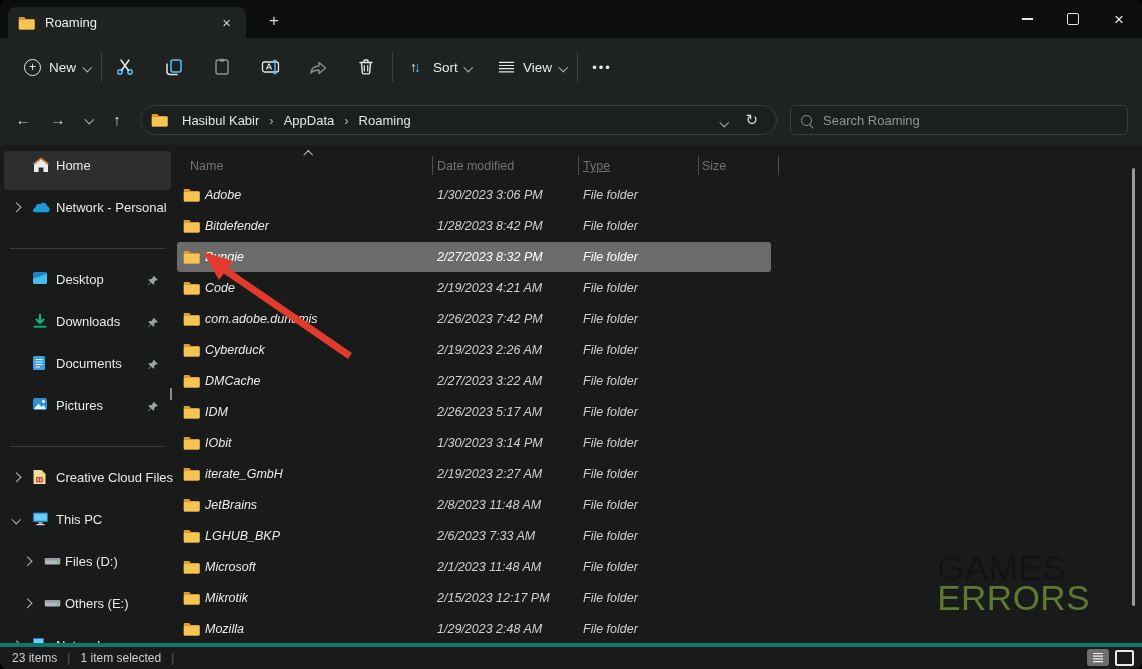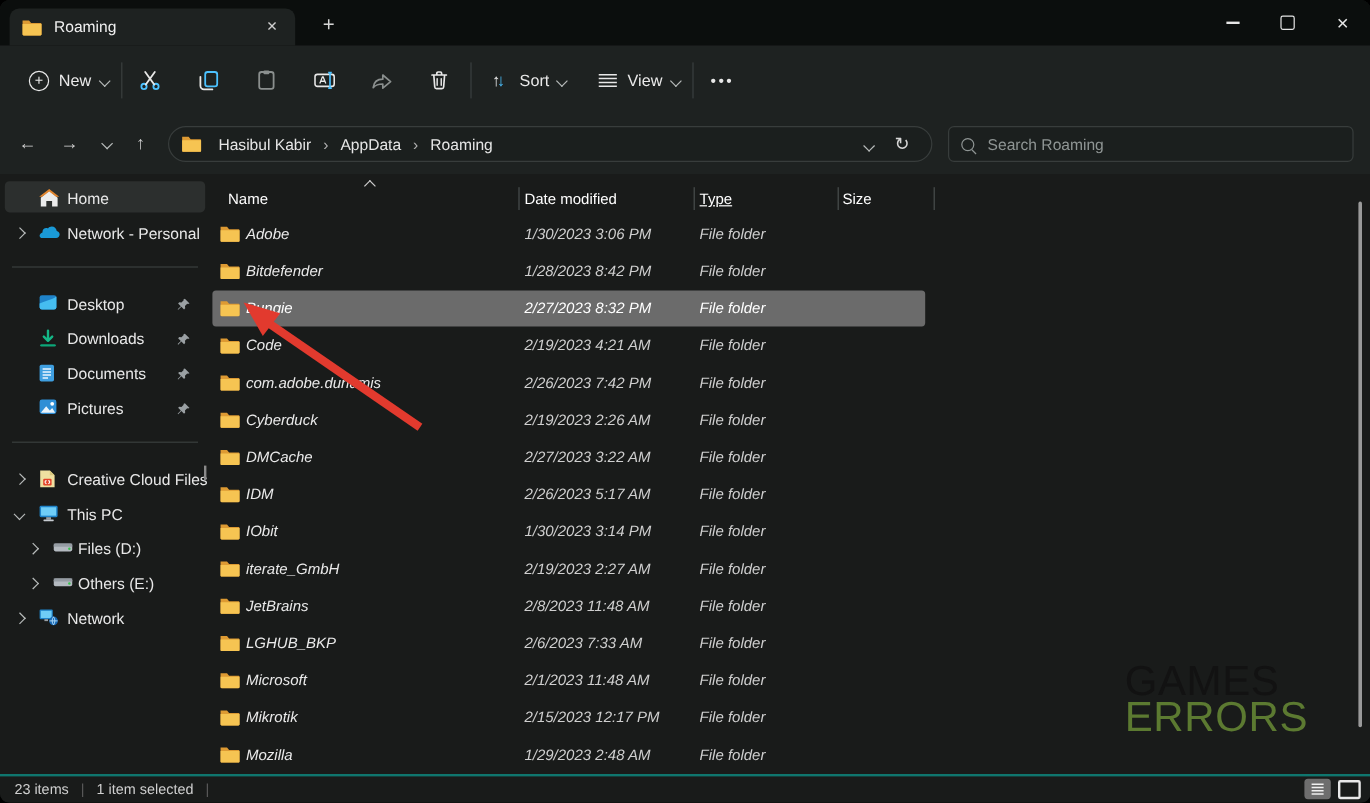--- a/index.html
+++ b/index.html
@@ -48,57 +48,57 @@
   .refresh{color:#d6d6d6;font-size:15px;padding:2px 8px;}
   .searchbar{position:absolute;left:790px;top:10px;width:338px;height:30px;background:#1b1f1e;
     border:1px solid #383d3c;border-radius:5px;display:flex;align-items:center;box-sizing:border-box;padding:0 10px;gap:9px;}
   .search-glass{width:9px;height:9px;border:1.4px solid #8f9594;border-radius:50%;position:relative;flex:none;}
   .search-glass::after{content:'';position:absolute;width:5px;height:1.4px;background:#8f9594;transform:rotate(45deg);left:7px;top:10px;}
   .searchbar input{background:transparent;border:none;outline:none;color:#cfcfcf;font-size:13px;width:100%;font-family:"Liberation Sans",sans-serif;}
   .searchbar input::placeholder{color:#8f9594;opacity:1;}
 
   
   .sidebar{position:absolute;top:145px;left:0;width:175px;bottom:22px;padding-top:6px;box-sizing:border-box;overflow:hidden;}
-  .side-item{position:relative;height:26px;margin:0 0 3px 0;border-radius:4px;overflow:hidden;white-space:nowrap;}
+  .side-item{position:relative;height:39px;margin:0 0 3px 0;border-radius:4px;overflow:hidden;white-space:nowrap;}
   .side-item.selected{background:#2c2f2e;margin-left:4px;margin-right:4px;}
   .side-item .chev{position:absolute;left:13px;top:11px;}
   .side-item.child .chev{left:24px;}
   .side-item .s-icon{position:absolute;left:32px;top:6px;width:18px;height:17px;}
   .side-item.selected .s-icon{left:28px;}
   .side-item.child .s-icon{left:44px;}
   .side-item .s-label{position:absolute;left:56px;top:7px;color:#e8e8e8;font-size:13px;}
   .side-item.selected .s-label{left:52px;}
   .side-item.child .s-label{left:65px;}
   .side-item .pin{position:absolute;right:16px;top:8px;}
   .side-divider{height:1px;background:#3a3f3e;margin:16px 10px;}
   .side-scroll{position:absolute;left:170px;top:388px;width:2px;height:12px;background:#8a8a8a;}
 
   
   .content{position:absolute;top:145px;left:175px;right:0;bottom:22px;}
-  .list-header{position:absolute;top:5px;left:0;right:0;height:30px;color:#ffffff;font-size:12.5px;}
+  .list-header{position:absolute;top:5px;left:0;right:0;height:30px;color:#737373;font-size:12.5px;}
   .list-header .hcol{position:absolute;top:9px;}
   .h-name{left:15px;}
   .h-sort{position:absolute;left:130px;top:2px;}
   .h-date{left:262px;}
   .h-type{left:408px;text-decoration:underline;}
   .h-size{left:527px;}
   .hsep{position:absolute;top:6px;width:1px;height:19px;background:#4a4f4e;}
   .rows{position:absolute;top:35px;left:0;right:0;font-style:italic;}
   .row{position:relative;height:31px;font-size:12.5px;}
   .row.selected::before{content:'';position:absolute;left:2px;width:594px;top:0;bottom:1px;background:#6b6b6b;border-radius:3px;}
   .row span{position:absolute;top:8px;z-index:1;}
   .row .f-icon{left:8px;top:8px;width:17px;height:14px;}
   .row .c-name{left:30px;color:#eaeaea;}
   .row .c-date{left:262px;color:#cfcfcf;}
   .row .c-type{left:408px;color:#cfcfcf;}
   .row.selected .c-name,.row.selected .c-date,.row.selected .c-type{color:#fff;}
   .main-scroll{position:absolute;right:7px;top:168px;width:3px;height:438px;background:#9a9a9a;border-radius:2px;z-index:20;}
 
   
-  .statusbar{position:absolute;left:0;right:0;bottom:0;height:22px;background:#191b1a;border-top:2px solid #0f766e;
+  .statusbar{position:absolute;left:0;right:0;bottom:0;height:22px;background:#191b1a;border-top:4px solid #0f766e;
     display:flex;align-items:center;padding-left:12px;gap:10px;color:#cfcfcf;font-size:12px;}
   .sb-sep{color:#5a5a5a;}
   .sb-views{position:absolute;right:8px;top:2px;display:flex;gap:6px;align-items:center;}
   .sb-details{width:22px;height:17px;background:#6e6e6e;border-radius:3px;display:flex;align-items:center;justify-content:center;}
   .sb-large{width:15px;height:12px;border:2px solid #e8e8e8;border-radius:2px;background:#191b1a;}
 
   
   .watermark{position:absolute;right:52px;bottom:56px;font-weight:normal;font-size:35px;letter-spacing:0.5px;line-height:0.86;text-align:left;z-index:5;}
   .arrow-overlay{position:absolute;inset:0;z-index:60;pointer-events:none;}
 </style>

